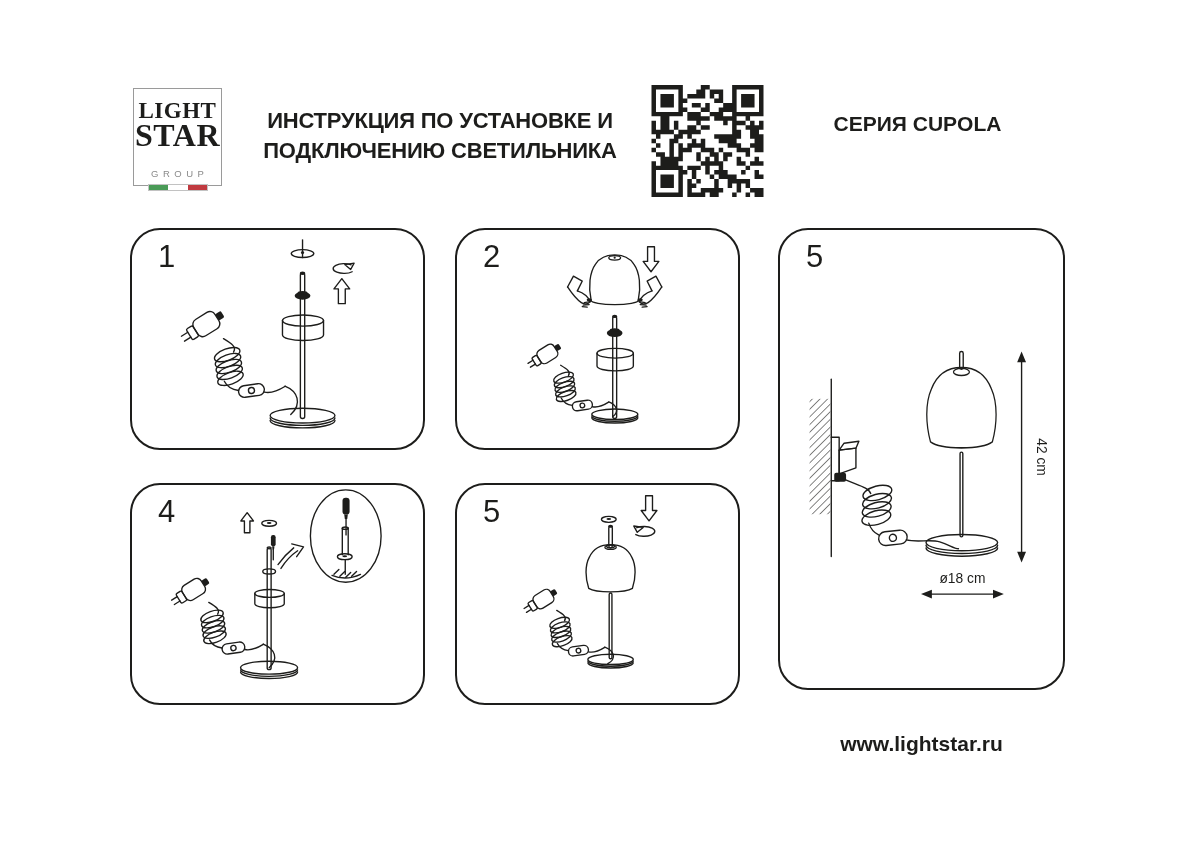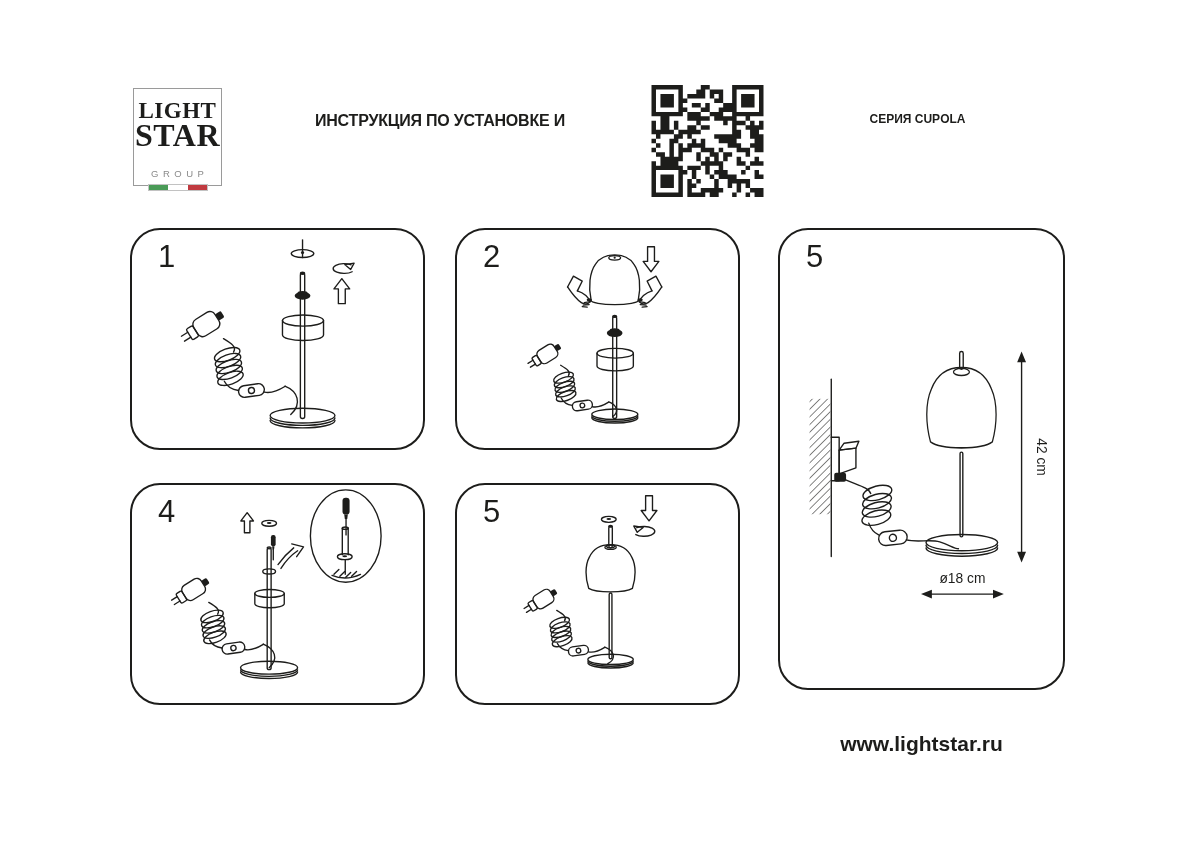--- a/index.html
+++ b/index.html
@@ -7,24 +7,24 @@
          font-family:"Liberation Sans",sans-serif;color:#1d1d1b;overflow:hidden;}
   
   .logo{position:absolute;left:133px;top:88px;width:89px;height:98px;border:1.5px solid #9a9a9a;
         box-sizing:border-box;text-align:center;padding-top:10px;background:#fff;}
   .logo .l1{font-family:"Liberation Serif",serif;font-weight:bold;font-size:23px;line-height:23px;letter-spacing:.5px;}
   .logo .l2{font-family:"Liberation Serif",serif;font-weight:bold;font-size:32px;line-height:26px;letter-spacing:.5px;}
   .logo .l3{font-size:9.5px;letter-spacing:4.5px;color:#8a8a8a;margin-top:20px;text-indent:4.5px;}
   .logo .flag{width:58px;height:5px;margin:5px auto 0;border:1px solid #c2c2c2;
         background:linear-gradient(to right,#4a9b57 0 33%,#ffffff 33% 67%,#c03a40 67% 100%);}
   .title{position:absolute;left:240px;top:106px;width:400px;text-align:center;
-         font-size:16px;line-height:30px;font-weight:bold;letter-spacing:-.2px;}
+         font-size:22px;line-height:30px;font-weight:bold;letter-spacing:-.2px;}
   .qr{position:absolute;left:651px;top:85px;width:113px;height:112px;}
   .series{position:absolute;left:790px;top:112px;width:255px;text-align:center;}
-  .series .s1{font-size:12px;font-weight:bold;}
+  .series .s1{font-size:21px;font-weight:bold;}
   .series .s2{font-size:21px;font-weight:bold;margin-top:7px;}
   
   .panel{position:absolute;border:2px solid #1d1d1b;border-radius:30px;box-sizing:border-box;background:#fff;}
   .p1{left:130px;top:228px;width:295px;height:222px;}
   .p2{left:455px;top:228px;width:285px;height:222px;}
   .p4{left:130px;top:483px;width:295px;height:222px;}
   .p5{left:455px;top:483px;width:285px;height:222px;}
   .pr{left:778px;top:228px;width:287px;height:462px;}
   .num{position:absolute;left:26px;top:10px;font-size:31px;line-height:34px;font-weight:400;}
   .art{position:absolute;left:0;top:0;width:100%;height:100%;}
@@ -120,20 +120,21 @@
   <header>
     <div class="logo">
       <div class="l1">LIGHT</div>
       <div class="l2">STAR</div>
       <div class="l3">GROUP</div>
       <div class="flag"></div>
     </div>
 
     <h1 class="title" style="margin:0;">
       <span>ИНСТРУКЦИЯ ПО УСТАНОВКЕ И</span><br>
+      <span>ПОДКЛЮЧЕНИЮ СВЕТИЛЬНИКА</span>
     </h1>
 
     <div class="qr">
       <svg viewBox="0 0 112 112" width="113" height="112">
           <path d="M49.28 0.00h4.48v4.48h-4.48zM53.76 0.00h4.48v4.48h-4.48zM44.80 4.48h4.48v4.48h-4.48zM49.28 4.48h4.48v4.48h-4.48zM58.24 4.48h4.48v4.48h-4.48zM62.72 4.48h4.48v4.48h-4.48zM67.20 4.48h4.48v4.48h-4.48zM35.84 8.96h4.48v4.48h-4.48zM40.32 8.96h4.48v4.48h-4.48zM44.80 8.96h4.48v4.48h-4.48zM49.28 8.96h4.48v4.48h-4.48zM58.24 8.96h4.48v4.48h-4.48zM67.20 8.96h4.48v4.48h-4.48zM31.36 13.44h4.48v4.48h-4.48zM62.72 13.44h4.48v4.48h-4.48zM67.20 13.44h4.48v4.48h-4.48zM40.32 17.92h4.48v4.48h-4.48zM44.80 17.92h4.48v4.48h-4.48zM53.76 17.92h4.48v4.48h-4.48zM71.68 17.92h4.48v4.48h-4.48zM76.16 17.92h4.48v4.48h-4.48zM31.36 22.40h4.48v4.48h-4.48zM49.28 22.40h4.48v4.48h-4.48zM53.76 22.40h4.48v4.48h-4.48zM67.20 22.40h4.48v4.48h-4.48zM71.68 22.40h4.48v4.48h-4.48zM76.16 22.40h4.48v4.48h-4.48zM35.84 26.88h4.48v4.48h-4.48zM40.32 26.88h4.48v4.48h-4.48zM44.80 26.88h4.48v4.48h-4.48zM58.24 26.88h4.48v4.48h-4.48zM62.72 26.88h4.48v4.48h-4.48zM67.20 26.88h4.48v4.48h-4.48zM8.96 31.36h4.48v4.48h-4.48zM13.44 31.36h4.48v4.48h-4.48zM35.84 31.36h4.48v4.48h-4.48zM40.32 31.36h4.48v4.48h-4.48zM44.80 31.36h4.48v4.48h-4.48zM49.28 31.36h4.48v4.48h-4.48zM53.76 31.36h4.48v4.48h-4.48zM62.72 31.36h4.48v4.48h-4.48zM67.20 31.36h4.48v4.48h-4.48zM71.68 31.36h4.48v4.48h-4.48zM76.16 31.36h4.48v4.48h-4.48zM80.64 31.36h4.48v4.48h-4.48zM94.08 31.36h4.48v4.48h-4.48zM0.00 35.84h4.48v4.48h-4.48zM8.96 35.84h4.48v4.48h-4.48zM13.44 35.84h4.48v4.48h-4.48zM22.40 35.84h4.48v4.48h-4.48zM44.80 35.84h4.48v4.48h-4.48zM71.68 35.84h4.48v4.48h-4.48zM80.64 35.84h4.48v4.48h-4.48zM85.12 35.84h4.48v4.48h-4.48zM89.60 35.84h4.48v4.48h-4.48zM98.56 35.84h4.48v4.48h-4.48zM107.52 35.84h4.48v4.48h-4.48zM0.00 40.32h4.48v4.48h-4.48zM8.96 40.32h4.48v4.48h-4.48zM13.44 40.32h4.48v4.48h-4.48zM22.40 40.32h4.48v4.48h-4.48zM35.84 40.32h4.48v4.48h-4.48zM40.32 40.32h4.48v4.48h-4.48zM49.28 40.32h4.48v4.48h-4.48zM53.76 40.32h4.48v4.48h-4.48zM80.64 40.32h4.48v4.48h-4.48zM94.08 40.32h4.48v4.48h-4.48zM98.56 40.32h4.48v4.48h-4.48zM103.04 40.32h4.48v4.48h-4.48zM107.52 40.32h4.48v4.48h-4.48zM0.00 44.80h4.48v4.48h-4.48zM4.48 44.80h4.48v4.48h-4.48zM8.96 44.80h4.48v4.48h-4.48zM13.44 44.80h4.48v4.48h-4.48zM17.92 44.80h4.48v4.48h-4.48zM26.88 44.80h4.48v4.48h-4.48zM31.36 44.80h4.48v4.48h-4.48zM35.84 44.80h4.48v4.48h-4.48zM40.32 44.80h4.48v4.48h-4.48zM44.80 44.80h4.48v4.48h-4.48zM80.64 44.80h4.48v4.48h-4.48zM85.12 44.80h4.48v4.48h-4.48zM98.56 44.80h4.48v4.48h-4.48zM103.04 44.80h4.48v4.48h-4.48zM4.48 49.28h4.48v4.48h-4.48zM22.40 49.28h4.48v4.48h-4.48zM26.88 49.28h4.48v4.48h-4.48zM35.84 49.28h4.48v4.48h-4.48zM62.72 49.28h4.48v4.48h-4.48zM67.20 49.28h4.48v4.48h-4.48zM71.68 49.28h4.48v4.48h-4.48zM76.16 49.28h4.48v4.48h-4.48zM80.64 49.28h4.48v4.48h-4.48zM85.12 49.28h4.48v4.48h-4.48zM98.56 49.28h4.48v4.48h-4.48zM103.04 49.28h4.48v4.48h-4.48zM107.52 49.28h4.48v4.48h-4.48zM0.00 53.76h4.48v4.48h-4.48zM17.92 53.76h4.48v4.48h-4.48zM22.40 53.76h4.48v4.48h-4.48zM40.32 53.76h4.48v4.48h-4.48zM49.28 53.76h4.48v4.48h-4.48zM67.20 53.76h4.48v4.48h-4.48zM71.68 53.76h4.48v4.48h-4.48zM76.16 53.76h4.48v4.48h-4.48zM80.64 53.76h4.48v4.48h-4.48zM103.04 53.76h4.48v4.48h-4.48zM107.52 53.76h4.48v4.48h-4.48zM4.48 58.24h4.48v4.48h-4.48zM17.92 58.24h4.48v4.48h-4.48zM26.88 58.24h4.48v4.48h-4.48zM35.84 58.24h4.48v4.48h-4.48zM40.32 58.24h4.48v4.48h-4.48zM44.80 58.24h4.48v4.48h-4.48zM49.28 58.24h4.48v4.48h-4.48zM76.16 58.24h4.48v4.48h-4.48zM80.64 58.24h4.48v4.48h-4.48zM85.12 58.24h4.48v4.48h-4.48zM98.56 58.24h4.48v4.48h-4.48zM103.04 58.24h4.48v4.48h-4.48zM107.52 58.24h4.48v4.48h-4.48zM0.00 62.72h4.48v4.48h-4.48zM17.92 62.72h4.48v4.48h-4.48zM26.88 62.72h4.48v4.48h-4.48zM31.36 62.72h4.48v4.48h-4.48zM35.84 62.72h4.48v4.48h-4.48zM49.28 62.72h4.48v4.48h-4.48zM53.76 62.72h4.48v4.48h-4.48zM58.24 62.72h4.48v4.48h-4.48zM67.20 62.72h4.48v4.48h-4.48zM85.12 62.72h4.48v4.48h-4.48zM89.60 62.72h4.48v4.48h-4.48zM94.08 62.72h4.48v4.48h-4.48zM103.04 62.72h4.48v4.48h-4.48zM107.52 62.72h4.48v4.48h-4.48zM4.48 67.20h4.48v4.48h-4.48zM8.96 67.20h4.48v4.48h-4.48zM17.92 67.20h4.48v4.48h-4.48zM26.88 67.20h4.48v4.48h-4.48zM44.80 67.20h4.48v4.48h-4.48zM58.24 67.20h4.48v4.48h-4.48zM62.72 67.20h4.48v4.48h-4.48zM71.68 67.20h4.48v4.48h-4.48zM76.16 67.20h4.48v4.48h-4.48zM94.08 67.20h4.48v4.48h-4.48zM8.96 71.68h4.48v4.48h-4.48zM13.44 71.68h4.48v4.48h-4.48zM17.92 71.68h4.48v4.48h-4.48zM22.40 71.68h4.48v4.48h-4.48zM26.88 71.68h4.48v4.48h-4.48zM44.80 71.68h4.48v4.48h-4.48zM53.76 71.68h4.48v4.48h-4.48zM62.72 71.68h4.48v4.48h-4.48zM71.68 71.68h4.48v4.48h-4.48zM85.12 71.68h4.48v4.48h-4.48zM103.04 71.68h4.48v4.48h-4.48zM0.00 76.16h4.48v4.48h-4.48zM8.96 76.16h4.48v4.48h-4.48zM13.44 76.16h4.48v4.48h-4.48zM17.92 76.16h4.48v4.48h-4.48zM22.40 76.16h4.48v4.48h-4.48zM49.28 76.16h4.48v4.48h-4.48zM53.76 76.16h4.48v4.48h-4.48zM58.24 76.16h4.48v4.48h-4.48zM62.72 76.16h4.48v4.48h-4.48zM67.20 76.16h4.48v4.48h-4.48zM85.12 76.16h4.48v4.48h-4.48zM89.60 76.16h4.48v4.48h-4.48zM98.56 76.16h4.48v4.48h-4.48zM103.04 76.16h4.48v4.48h-4.48zM107.52 76.16h4.48v4.48h-4.48zM35.84 80.64h4.48v4.48h-4.48zM40.32 80.64h4.48v4.48h-4.48zM44.80 80.64h4.48v4.48h-4.48zM53.76 80.64h4.48v4.48h-4.48zM67.20 80.64h4.48v4.48h-4.48zM94.08 80.64h4.48v4.48h-4.48zM31.36 85.12h4.48v4.48h-4.48zM40.32 85.12h4.48v4.48h-4.48zM53.76 85.12h4.48v4.48h-4.48zM62.72 85.12h4.48v4.48h-4.48zM67.20 85.12h4.48v4.48h-4.48zM71.68 85.12h4.48v4.48h-4.48zM89.60 85.12h4.48v4.48h-4.48zM103.04 85.12h4.48v4.48h-4.48zM40.32 89.60h4.48v4.48h-4.48zM58.24 89.60h4.48v4.48h-4.48zM67.20 89.60h4.48v4.48h-4.48zM71.68 89.60h4.48v4.48h-4.48zM76.16 89.60h4.48v4.48h-4.48zM80.64 89.60h4.48v4.48h-4.48zM103.04 89.60h4.48v4.48h-4.48zM107.52 89.60h4.48v4.48h-4.48zM35.84 94.08h4.48v4.48h-4.48zM44.80 94.08h4.48v4.48h-4.48zM62.72 94.08h4.48v4.48h-4.48zM76.16 94.08h4.48v4.48h-4.48zM80.64 94.08h4.48v4.48h-4.48zM85.12 94.08h4.48v4.48h-4.48zM89.60 94.08h4.48v4.48h-4.48zM94.08 94.08h4.48v4.48h-4.48zM35.84 98.56h4.48v4.48h-4.48zM40.32 98.56h4.48v4.48h-4.48zM62.72 98.56h4.48v4.48h-4.48zM76.16 98.56h4.48v4.48h-4.48zM85.12 98.56h4.48v4.48h-4.48zM94.08 98.56h4.48v4.48h-4.48zM35.84 103.04h4.48v4.48h-4.48zM49.28 103.04h4.48v4.48h-4.48zM53.76 103.04h4.48v4.48h-4.48zM58.24 103.04h4.48v4.48h-4.48zM62.72 103.04h4.48v4.48h-4.48zM67.20 103.04h4.48v4.48h-4.48zM85.12 103.04h4.48v4.48h-4.48zM98.56 103.04h4.48v4.48h-4.48zM103.04 103.04h4.48v4.48h-4.48zM107.52 103.04h4.48v4.48h-4.48zM35.84 107.52h4.48v4.48h-4.48zM40.32 107.52h4.48v4.48h-4.48zM44.80 107.52h4.48v4.48h-4.48zM49.28 107.52h4.48v4.48h-4.48zM58.24 107.52h4.48v4.48h-4.48zM62.72 107.52h4.48v4.48h-4.48zM80.64 107.52h4.48v4.48h-4.48zM94.08 107.52h4.48v4.48h-4.48zM103.04 107.52h4.48v4.48h-4.48zM107.52 107.52h4.48v4.48h-4.48zM0 0h31.360000000000003v31.360000000000003h-31.360000000000003z M4.48 4.48v22.400000000000002h22.400000000000002v-22.400000000000002z M8.96 8.96h13.440000000000001v13.440000000000001h-13.440000000000001zM80.64000000000001 0h31.360000000000003v31.360000000000003h-31.360000000000003z M85.12000000000002 4.48v22.400000000000002h22.400000000000002v-22.400000000000002z M89.60000000000002 8.96h13.440000000000001v13.440000000000001h-13.440000000000001zM0 80.64000000000001h31.360000000000003v31.360000000000003h-31.360000000000003z M4.48 85.12000000000002v22.400000000000002h22.400000000000002v-22.400000000000002z M8.96 89.60000000000002h13.440000000000001v13.440000000000001h-13.440000000000001z" fill="#1d1d1b" fill-rule="evenodd"></path>
         </svg>
     </div>
 
     <div class="series">
       <div class="s1">СЕРИЯ CUPOLA</div>

